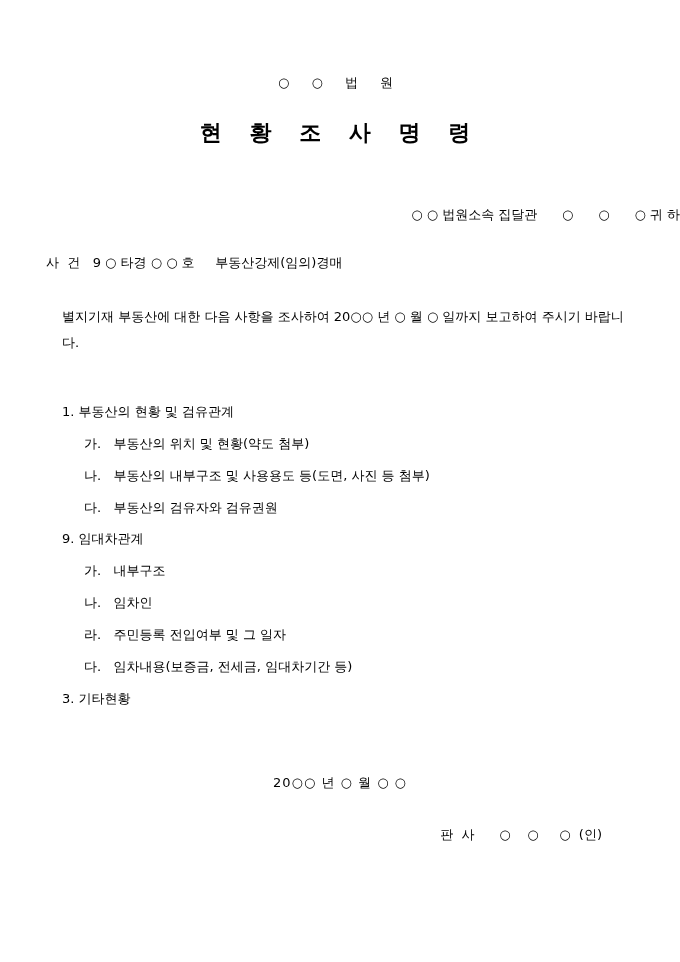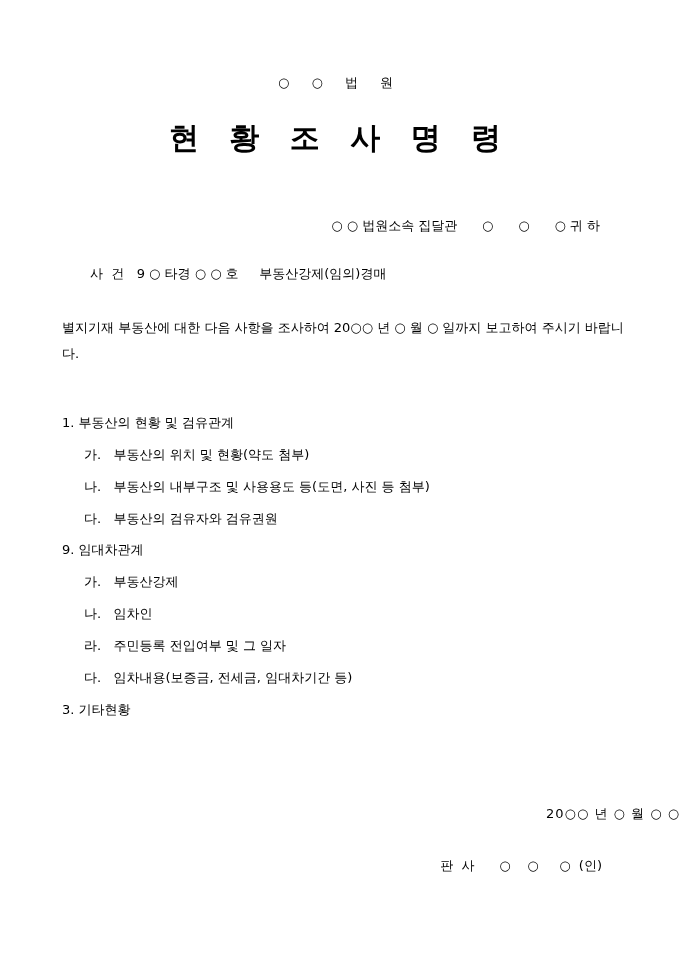--- a/index.html
+++ b/index.html
@@ -22,36 +22,35 @@
     box-sizing: border-box;
   }
   .court-name {
     text-align: center;
     font-size: 13px;
     letter-spacing: 9px;
     margin-top: 74px;
   }
   .doc-title {
     text-align: center;
-    font-size: 30px;
+    font-size: 22px;
     font-weight: bold;
     letter-spacing: 10px;
     margin-top: 26px;
   }
   .recipient-line {
     text-align: right;
     font-size: 13px;
     margin-top: 58px;
-    padding-right: 80px;
     white-space: pre;
   }
   .case-line {
     font-size: 13px;
     margin-top: 30px;
-    padding-left: 90px;
+    padding-left: 46px;
     white-space: pre;
   }
   .body-para {
     font-size: 13px;
     margin-top: 32px;
     padding-left: 62px;
     padding-right: 56px;
     line-height: 2.0;
   }
   .list {
@@ -62,23 +61,23 @@
   .item-l1 {
     line-height: 2.45;
     white-space: pre;
   }
   .item-l2 {
     line-height: 2.45;
     padding-left: 22px;
     white-space: pre;
   }
   .date-line {
-    text-align: right;
+    text-align: center;
     font-size: 13px;
-    margin-top: 80px;
+    margin-top: 60px;
     letter-spacing: 1px;
     white-space: pre;
   }
   .sign-line {
     text-align: right;
     font-size: 13px;
     margin-top: 34px;
     padding-right: 78px;
     white-space: pre;
   }
@@ -97,21 +96,21 @@
   <div class="case-line">사  건   9 ○ 타경 ○ ○ 호     부동산강제(임의)경매</div>
 
   <div class="body-para">별지기재 부동산에 대한 다음 사항을 조사하여 20○○ 년 ○ 월 ○ 일까지 보고하여 주시기 바랍니다.</div>
 
   <div class="list">
     <div class="item-l1">1. 부동산의 현황 및 검유관계</div>
     <div class="item-l2">가.   부동산의 위치 및 현황(약도 첨부)</div>
     <div class="item-l2">나.   부동산의 내부구조 및 사용용도 등(도면, 사진 등 첨부)</div>
     <div class="item-l2">다.   부동산의 검유자와 검유권원</div>
     <div class="item-l1">9. 임대차관계</div>
-    <div class="item-l2">가.   부동산강제</div>
+    <div class="item-l2">가.   내부구조</div>
     <div class="item-l2">나.   임차인</div>
     <div class="item-l2">라.   주민등록 전입여부 및 그 일자</div>
     <div class="item-l2">다.   임차내용(보증금, 전세금, 임대차기간 등)</div>
     <div class="item-l1">3. 기타현황</div>
   </div>
 
   <div class="date-line">20○○ 년 ○ 월 ○ ○</div>
 
   <div class="sign-line">판  사      ○    ○     ○  (인)</div>
 

